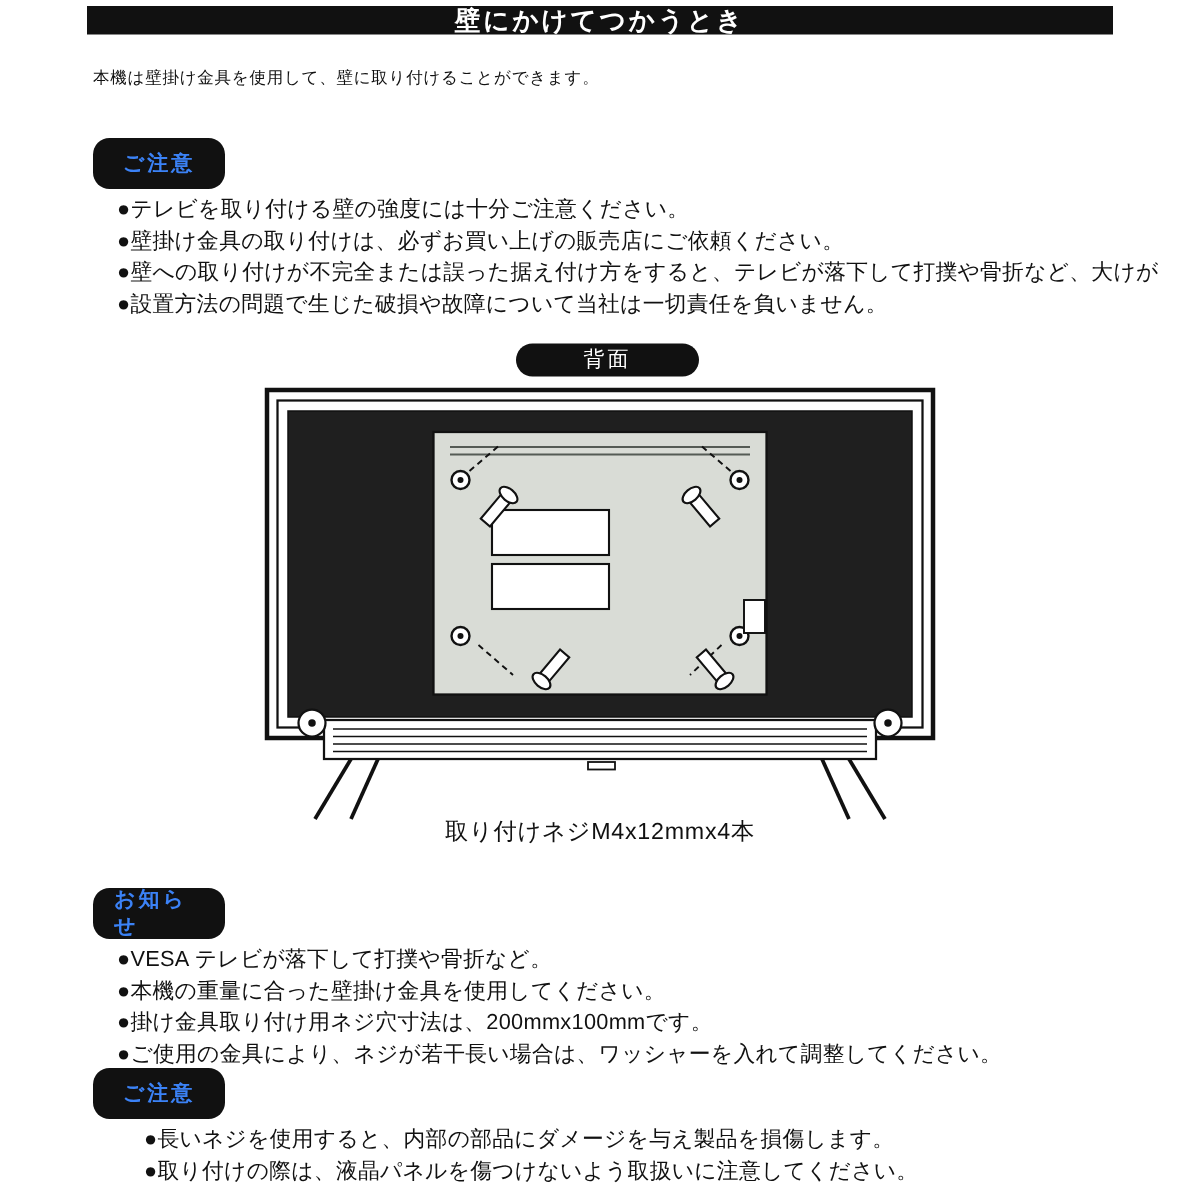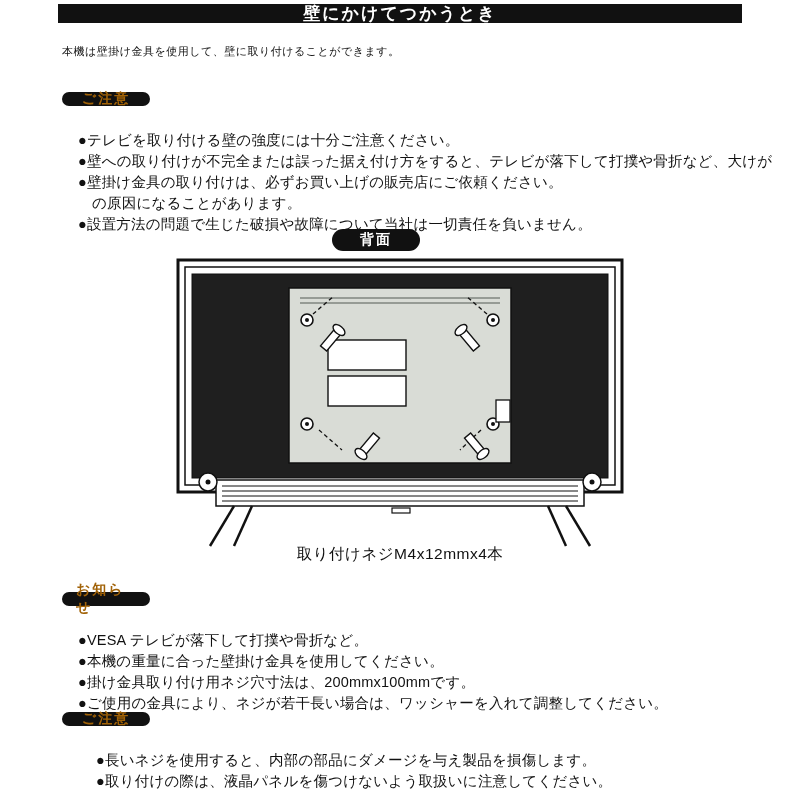--- a/index.html
+++ b/index.html
@@ -47,27 +47,27 @@
     font-size: 11px;
     letter-spacing: 0.5px;
   }
 
   
   .pill {
     display: inline-flex;
     align-items: center;
     justify-content: center;
     background: #111111;
-    color: #a16207;
+    color: #3b82f6;
     border-radius: 11px;
     font-size: 14px;
     font-weight: bold;
     letter-spacing: 2px;
     padding: 2px 14px;
-    height: 14px;
+    height: 34px;
     box-sizing: border-box;
   }
 
   .pill-caution-1 { position: absolute; left: 62px; top: 92px; width: 88px; }
   .pill-notice    { position: absolute; left: 62px; top: 592px; width: 88px; }
   .pill-caution-2 { position: absolute; left: 62px; top: 712px; width: 88px; }
 
   .bullet-list {
     position: absolute;
     margin: 16px;
@@ -84,32 +84,32 @@
     padding-left: 14px;
   }
 
   .list-caution-1 { left: 62px; top: 114px; }
   .list-notice    { left: 62px; top: 614px; }
   .list-caution-2 { left: 80px; top: 734px; }
 
   
   .backlabel {
     position: absolute;
-    left: 332px;
+    left: 344px;
     top: 229px;
-    width: 88px;
+    width: 122px;
     height: 22px;
     border-radius: 11px;
     background: #111111;
     color: #ffffff;
     display: flex;
     align-items: center;
     justify-content: center;
     font-size: 14px;
-    font-weight: bold;
+    font-weight: normal;
     letter-spacing: 2px;
   }
 
   .figure-wrap {
     position: absolute;
     left: 176px;
     top: 258px;
     width: 448px;
     height: 292px;
   }
@@ -130,23 +130,22 @@
 
 <div class="page">
 
   <div class="title-bar">壁にかけてつかうとき</div>
 
   <div class="intro">本機は壁掛け金具を使用して、壁に取り付けることができます。</div>
 
   <div class="pill pill-caution-1">ご注意</div>
   <ul class="bullet-list list-caution-1">
     <li>●テレビを取り付ける壁の強度には十分ご注意ください。</li>
+    <li>●壁掛け金具の取り付けは、必ずお買い上げの販売店にご依頼ください。</li>
     <li>●壁への取り付けが不完全または誤った据え付け方をすると、テレビが落下して打撲や骨折など、大けが</li>
-    <li>●壁掛け金具の取り付けは、必ずお買い上げの販売店にご依頼ください。</li>
-    <li class="cont">の原因になることがあります。</li>
     <li>●設置方法の問題で生じた破損や故障について当社は一切責任を負いません。</li>
   </ul>
 
   <div class="backlabel">背面</div>
 
   <div class="figure-wrap">
     <svg width="448" height="292" viewBox="0 0 448 292" xmlns="http://www.w3.org/2000/svg">
 
       <rect x="2" y="2" width="444" height="232" fill="#ffffff" stroke="#111111" stroke-width="3"></rect>
       <rect x="9" y="9" width="430" height="218" fill="#ffffff" stroke="#111111" stroke-width="1.5"></rect>

